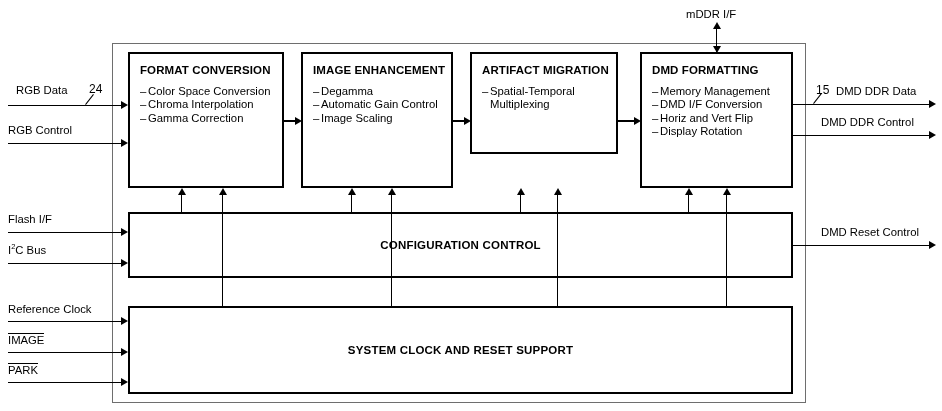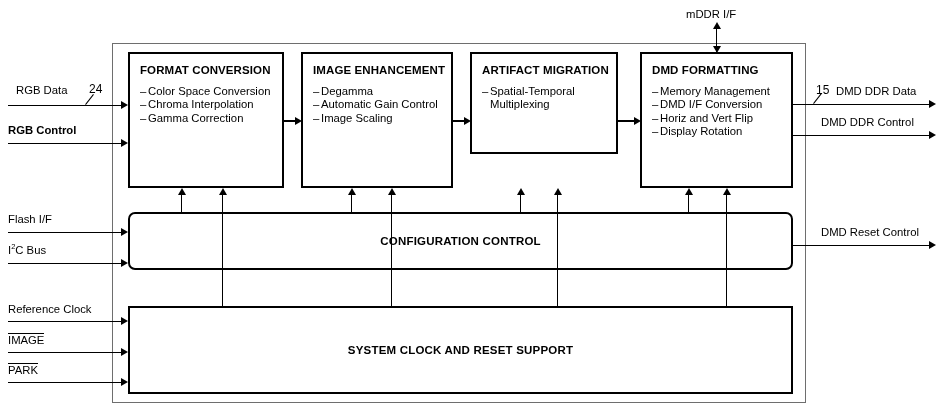--- a/index.html
+++ b/index.html
@@ -84,35 +84,35 @@
   <div class="abs block" style="left:640px;top:52px;width:153px;height:136px;">
     <div class="block-title abs" style="left:10px;top:10px;">DMD FORMATTING</div>
     <div class="block-list abs" style="left:10px;top:31px;">
       <div><span class="dash">–</span><span>Memory Management</span></div>
       <div><span class="dash">–</span><span>DMD I/F Conversion</span></div>
       <div><span class="dash">–</span><span>Horiz and Vert Flip</span></div>
       <div><span class="dash">–</span><span>Display Rotation</span></div>
     </div>
   </div>
 
-  <div class="abs bar-block" style="left:128px;top:212px;width:665px;height:58px;border-radius:7px;">
+  <div class="abs bar-block" style="left:128px;top:212px;width:665px;height:66px;">
     <span class="bar-label">CONFIGURATION CONTROL</span>
   </div>
 
   <div class="abs bar-block" style="left:128px;top:306px;width:665px;height:88px;">
     <span class="bar-label">SYSTEM CLOCK AND RESET SUPPORT</span>
   </div>
 
   <div class="abs sig" style="left:16px;top:84px;">RGB Data</div>
   <div class="abs sig sig-small" style="left:89px;top:84px;">24</div>
   <div class="abs hline" style="left:8px;top:105px;width:113px;"></div>
   <div class="slash" style="left:83px;top:99px;"></div>
   <div class="abs arr-r" style="left:121px;top:101px;"></div>
 
-  <div class="abs sig" style="left:8px;top:124px;font-weight:bold;">RGB Control</div>
+  <div class="abs sig" style="left:8px;top:124px;">RGB Control</div>
   <div class="abs hline" style="left:8px;top:143px;width:113px;"></div>
   <div class="abs arr-r" style="left:121px;top:139px;"></div>
 
   <div class="abs sig" style="left:8px;top:213px;">Flash I/F</div>
   <div class="abs hline" style="left:8px;top:232px;width:113px;"></div>
   <div class="abs arr-r" style="left:121px;top:228px;"></div>
 
   <div class="abs sig" style="left:8px;top:244px;"><span>I</span><span class="sup">2</span><span>C Bus</span></div>
   <div class="abs hline" style="left:8px;top:263px;width:113px;"></div>
   <div class="abs arr-r" style="left:121px;top:259px;"></div>

